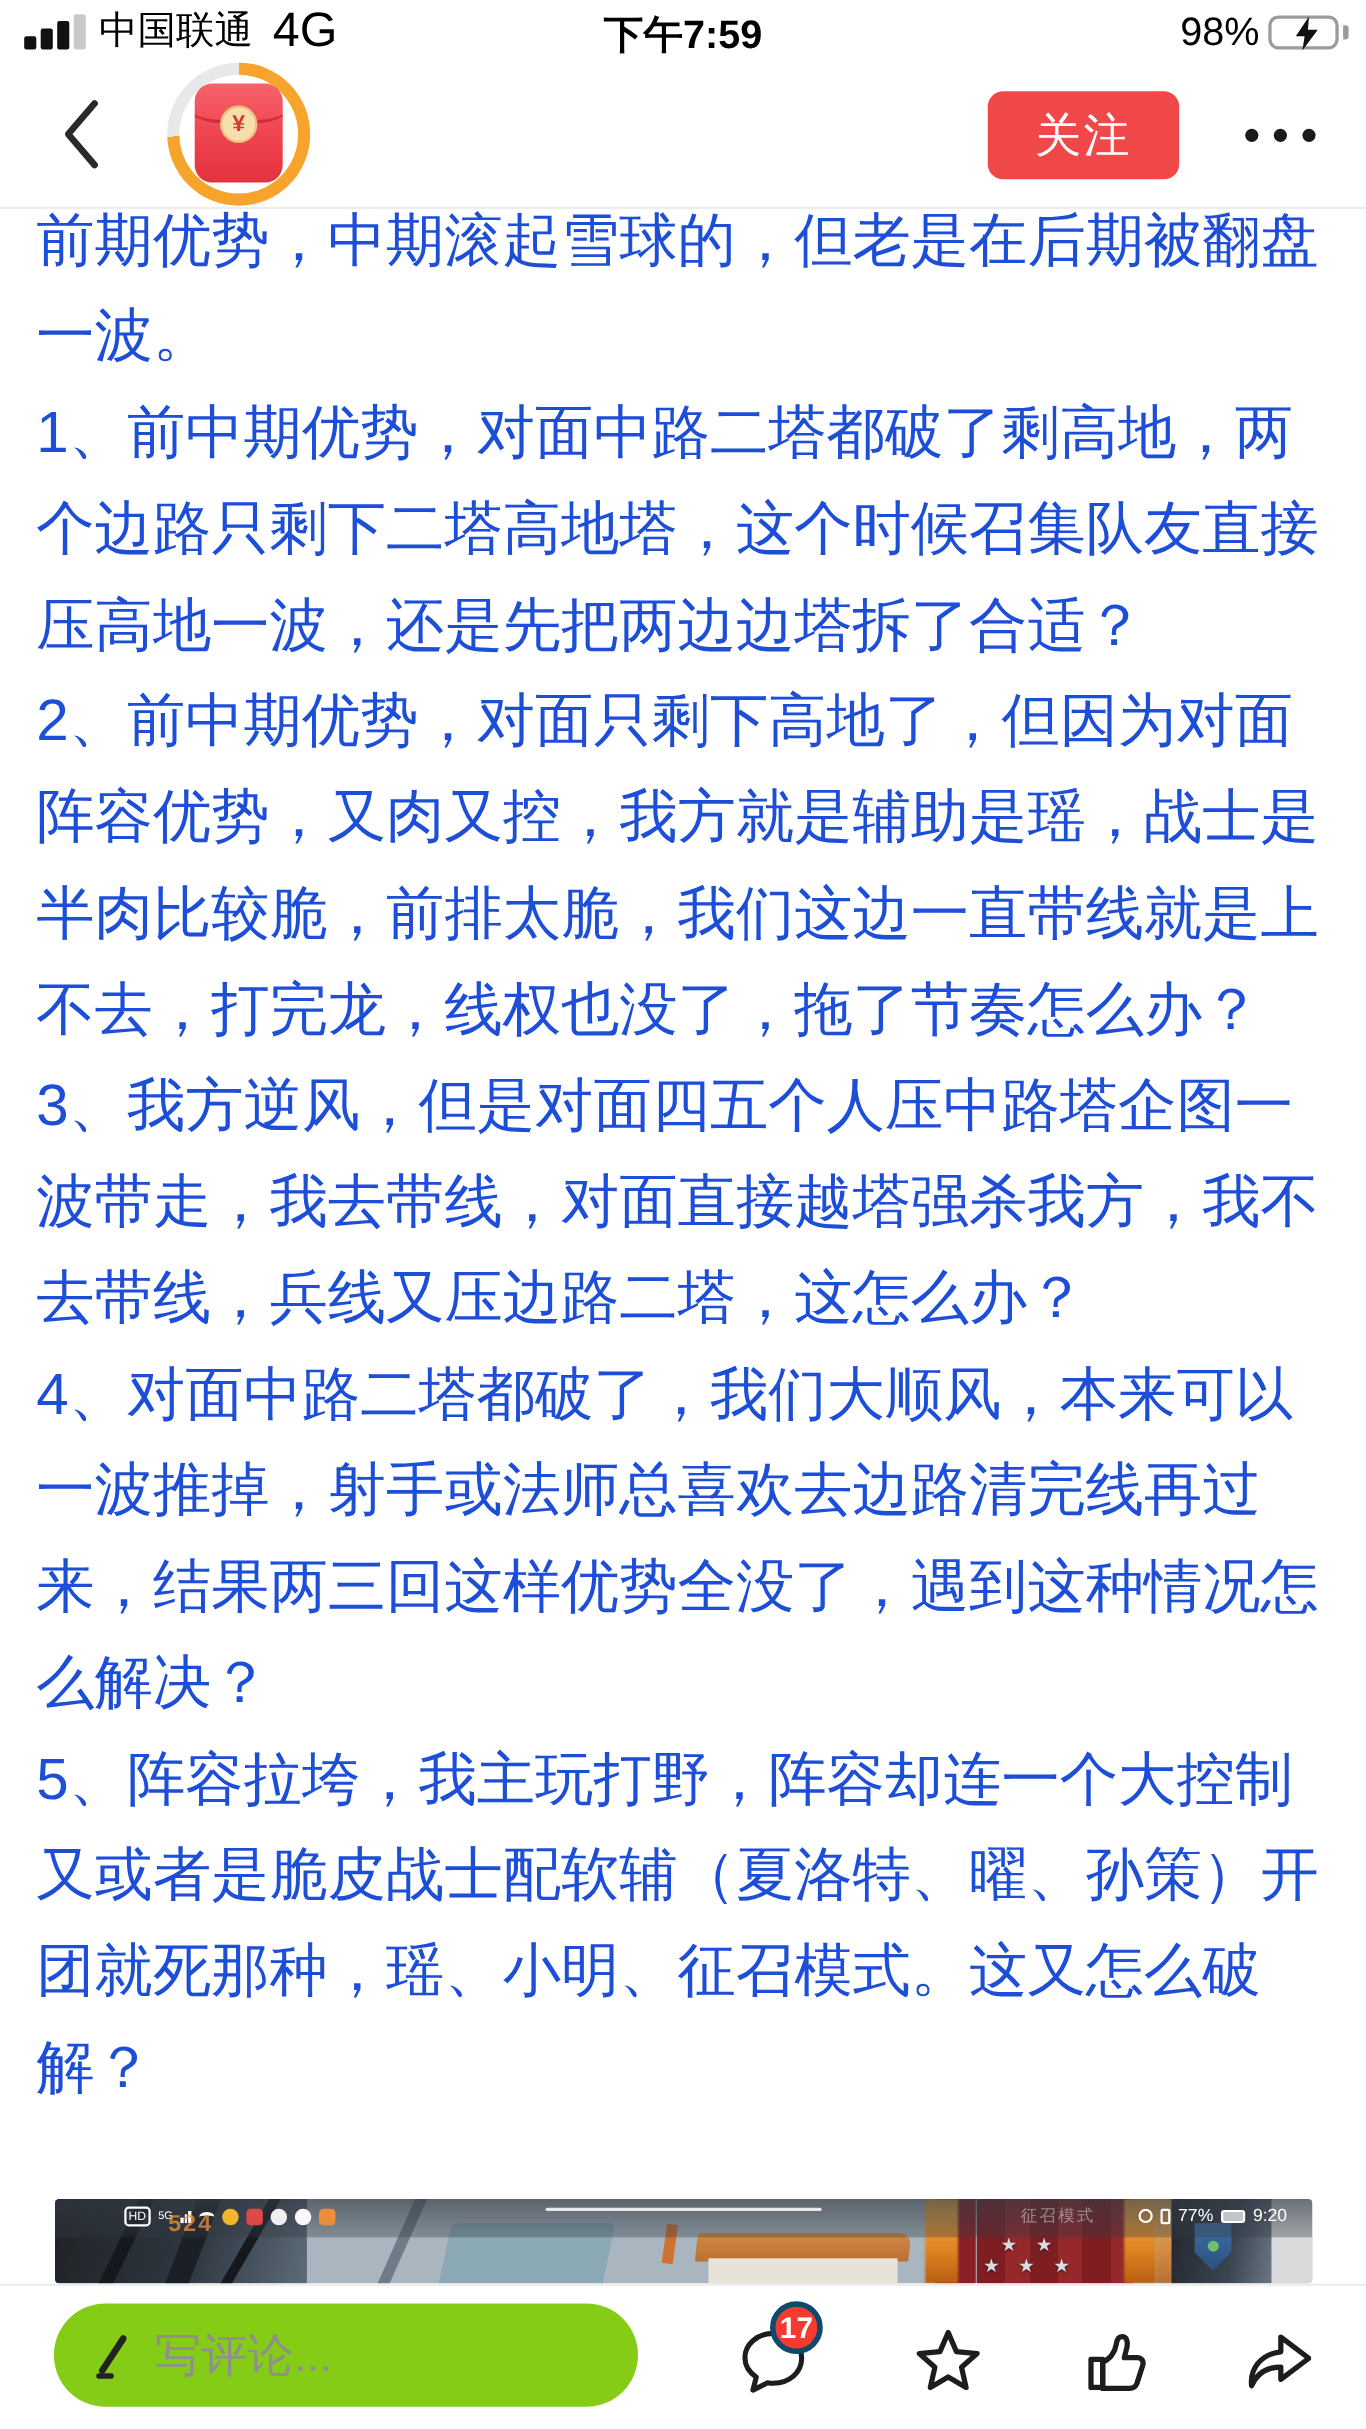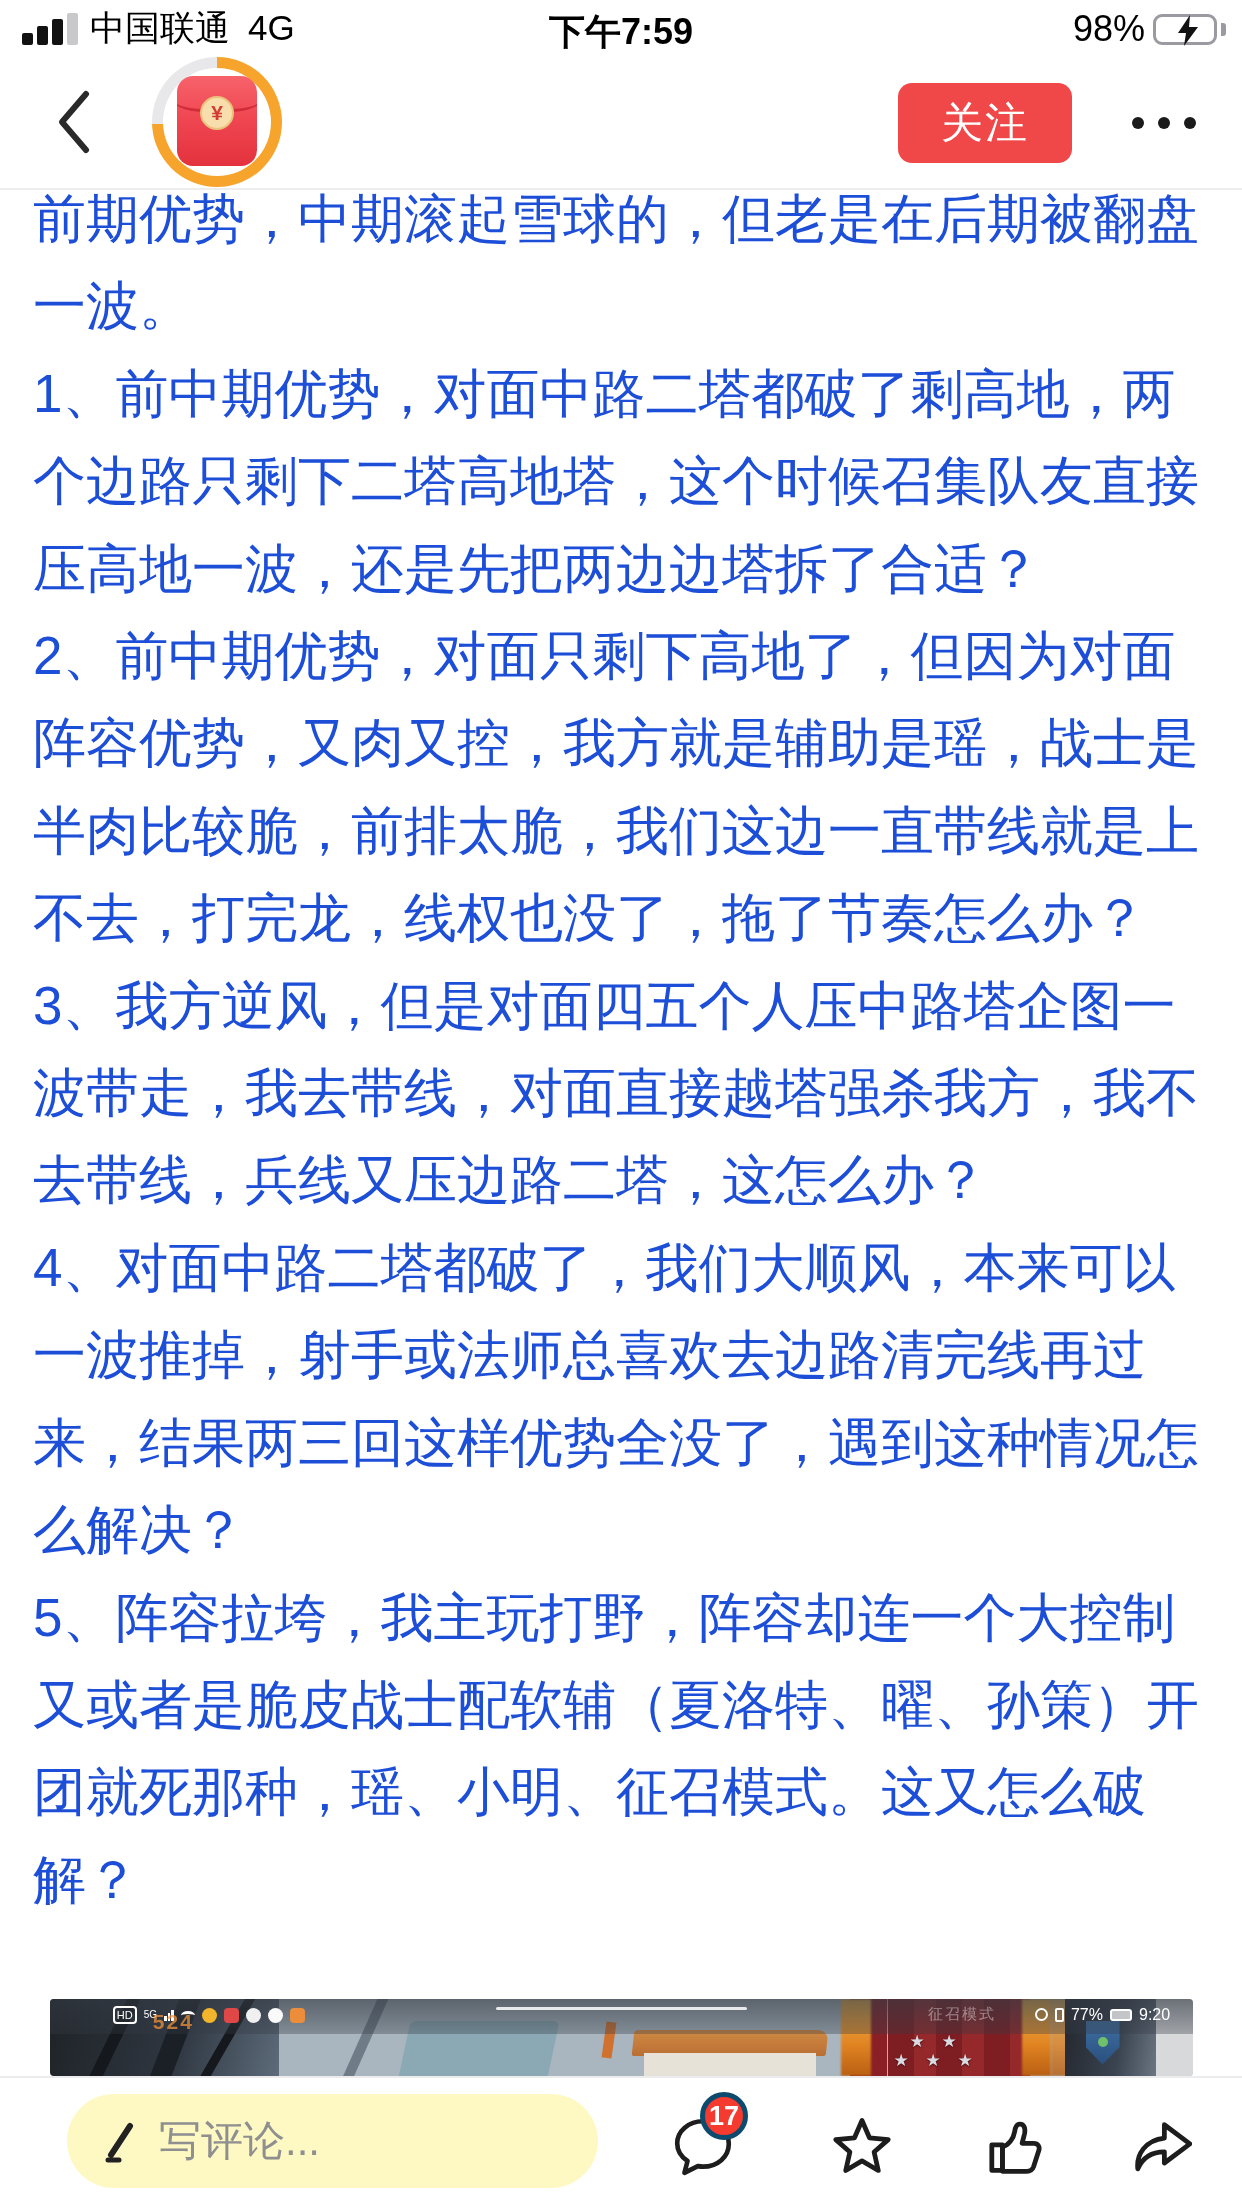--- a/index.html
+++ b/index.html
@@ -7,21 +7,21 @@
               font-family:"Liberation Sans","DejaVu Sans",sans-serif; }
 
   
   .status-bar { position:absolute; left:0; top:0; width:1242px; height:54px; background:#fff; }
   .status-left { position:absolute; left:22px; top:8px; display:flex; align-items:flex-end; gap:12px; }
   .sig { display:flex; align-items:flex-end; gap:4px; height:34px; padding-bottom:3px; }
   .sig i { display:block; width:11px; border-radius:2px; background:#111; }
   .sig i:nth-child(1){height:12px}.sig i:nth-child(2){height:19px}
   .sig i:nth-child(3){height:26px}.sig i:nth-child(4){height:32px;background:#c9c9cc}
   .carrier { font-size:35px; color:#000; line-height:40px; }
-  .network { font-size:35px; color:#000; line-height:40px; margin-left:6px; }
+  .network { font-size:44px; color:#000; line-height:40px; margin-left:6px; }
   .clock { position:absolute; left:0; top:8px; width:100%; text-align:center;
            font-size:36px; font-weight:600; color:#000; }
   .status-right { position:absolute; right:16px; top:8px; display:flex; align-items:center; gap:8px; }
   .batt-pct { font-size:36px; color:#000; }
   .batt { position:relative; width:64px; height:31px; border:3px solid #9a9aa0; border-radius:9px; padding:3px; }
   .batt-fill { width:100%; height:100%; background:#34c759; border-radius:4px; }
   .batt-bolt { position:absolute; left:18px; top:-2px; width:28px; height:31px; }
   .batt-nub { width:5px; height:13px; background:#9a9aa0; border-radius:0 3px 3px 0; margin-left:-4px; }
 
   
@@ -106,22 +106,22 @@
   .pi-righticons { position:absolute; right:2%; top:6px; display:flex; align-items:center; gap:7px; }
   .pi-mode { color:rgba(255,255,255,.42); font-size:15px; margin-right:32px; letter-spacing:2px; }
   .alarm { width:13px; height:13px; border:2px solid #fff; border-radius:50%; }
   .vib { width:9px; height:14px; border:2px solid #fff; border-radius:2px; }
   .pi-wtxt { color:#fff; font-size:16px; }
   .mini-batt { width:22px; height:12px; border:2px solid #fff; border-radius:3px; background:rgba(255,255,255,.7); }
 
   
   .bottom-bar { position:absolute; left:0; top:2076px; width:1242px; height:132px; background:#fff;
                 border-top:2px solid #ececee; z-index:3; }
-  .comment-pill { position:absolute; left:67px; top:16px; width:531px; height:94px; border-radius:47px;
-                  background:#fef9c3; }
+  .comment-pill { position:absolute; left:49px; top:16px; width:531px; height:94px; border-radius:47px;
+                  background:#84cc16; }
   .pen-icon { position:absolute; left:30px; top:20px; }
   .comment-input { position:absolute; left:92px; top:0; width:420px; height:94px; background:transparent;
                    border:none; outline:none; font-size:42px; color:#333;
                    font-family:"Liberation Sans","DejaVu Sans",sans-serif; }
   .comment-input::placeholder { color:#8f8f90; }
   .bb-btn { position:absolute; top:14px; width:92px; height:104px; }
   .btn-comment { left:658px; } .btn-fav { left:816px; } .btn-like { left:966px; } .btn-share { left:1112px; }
   .bb-btn svg { position:absolute; left:12px; top:20px; }
   .badge { position:absolute; left:42px; top:0; min-width:48px; height:48px; border-radius:24px;
            background:#f53b30; border:5px solid #0c4a6e; color:#fff; font-size:27px; font-weight:bold;

